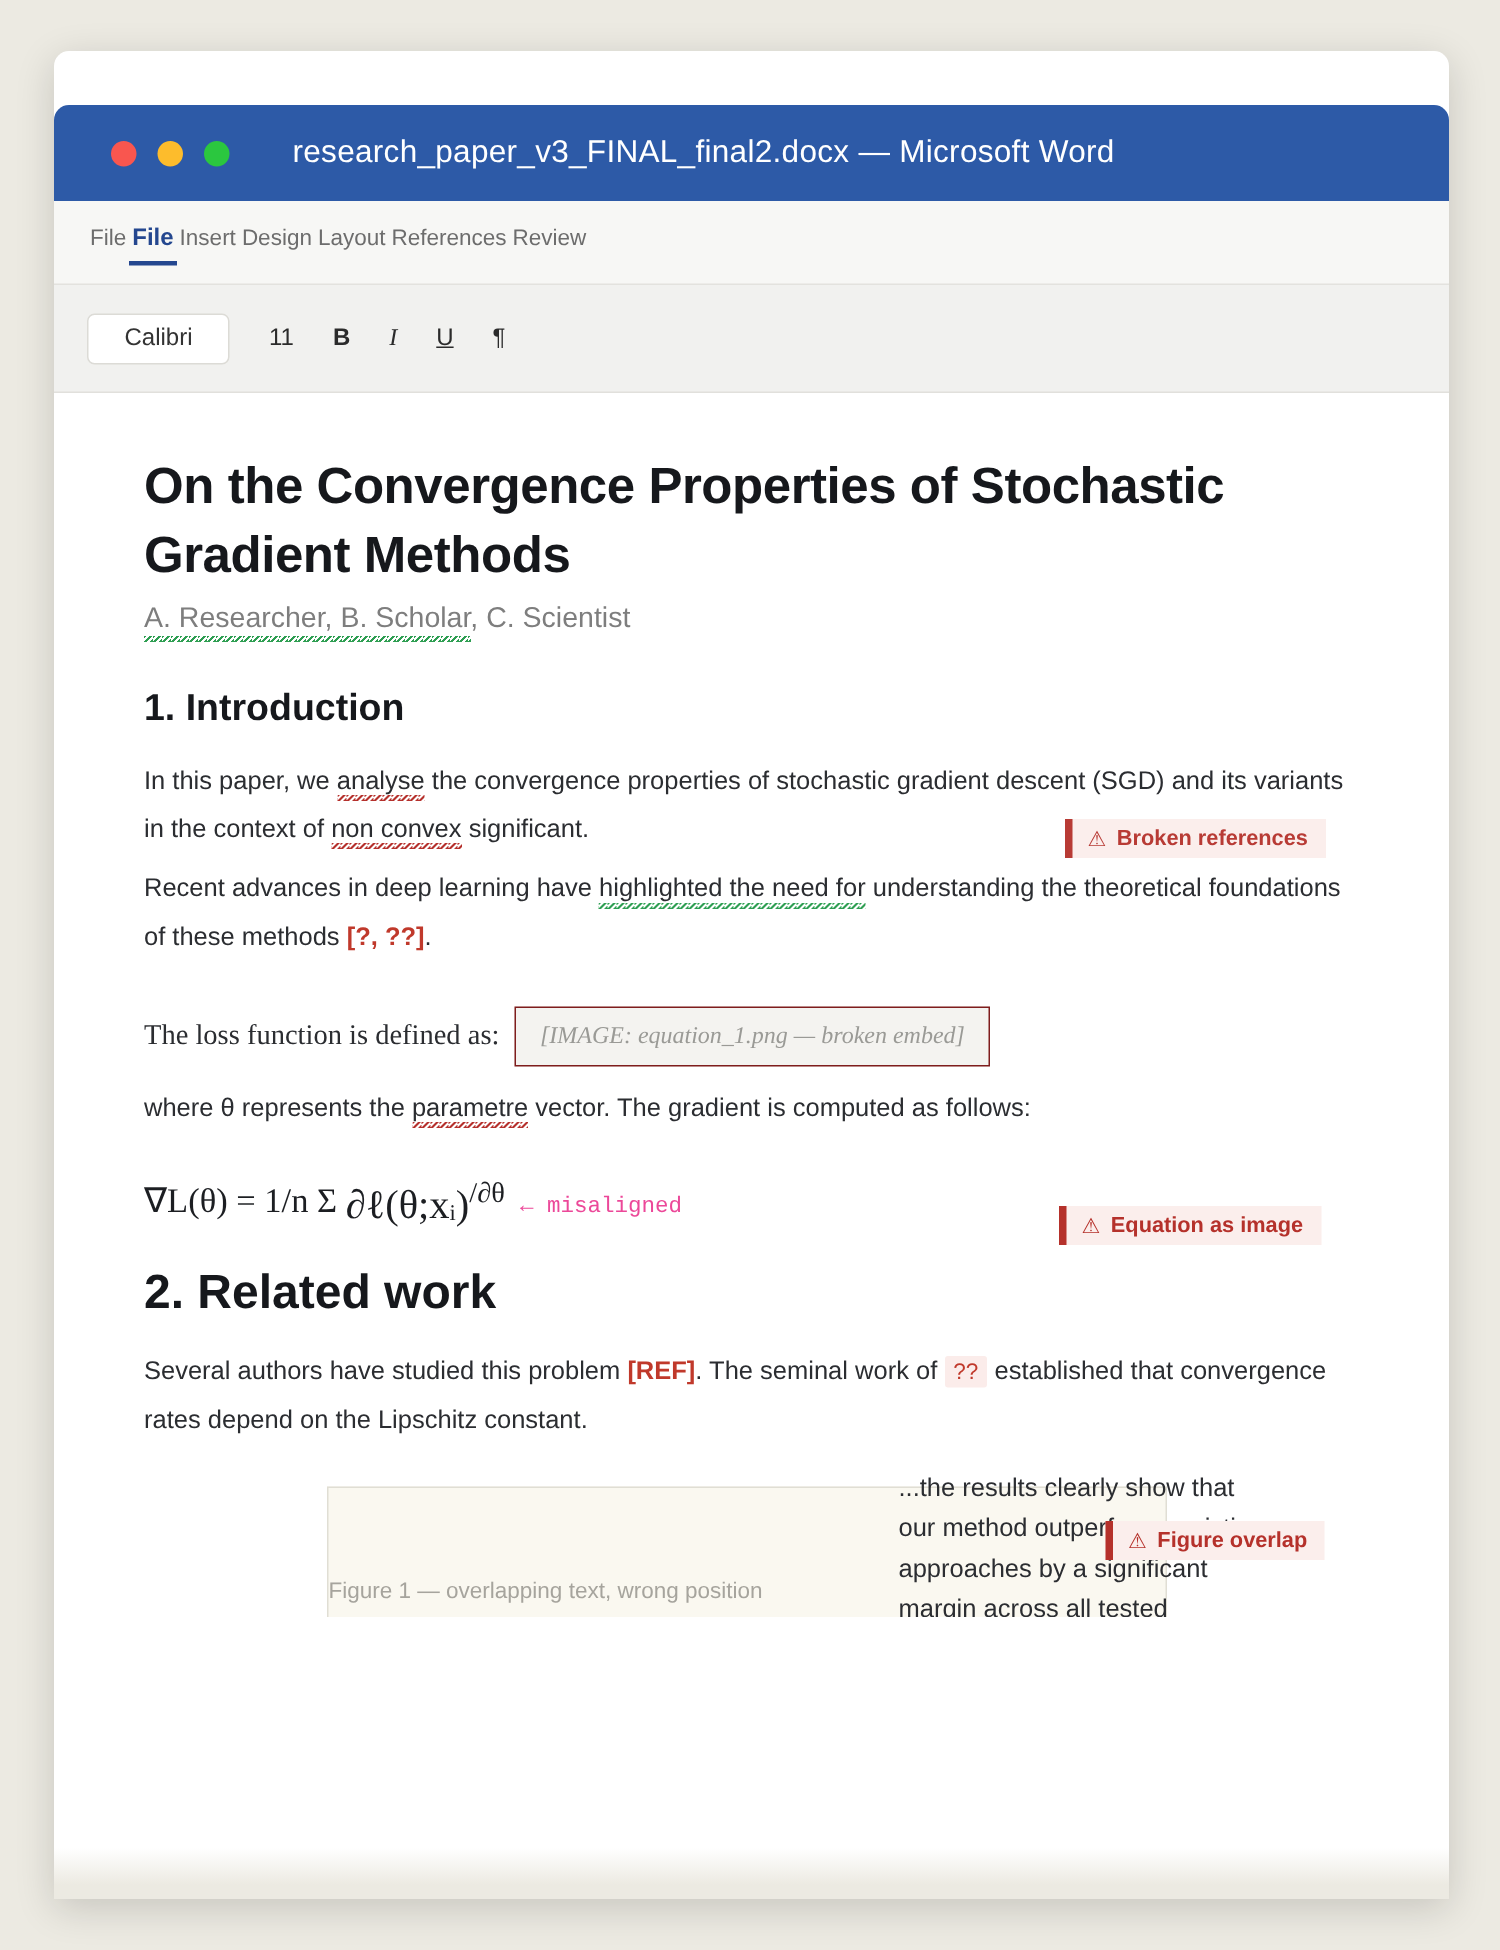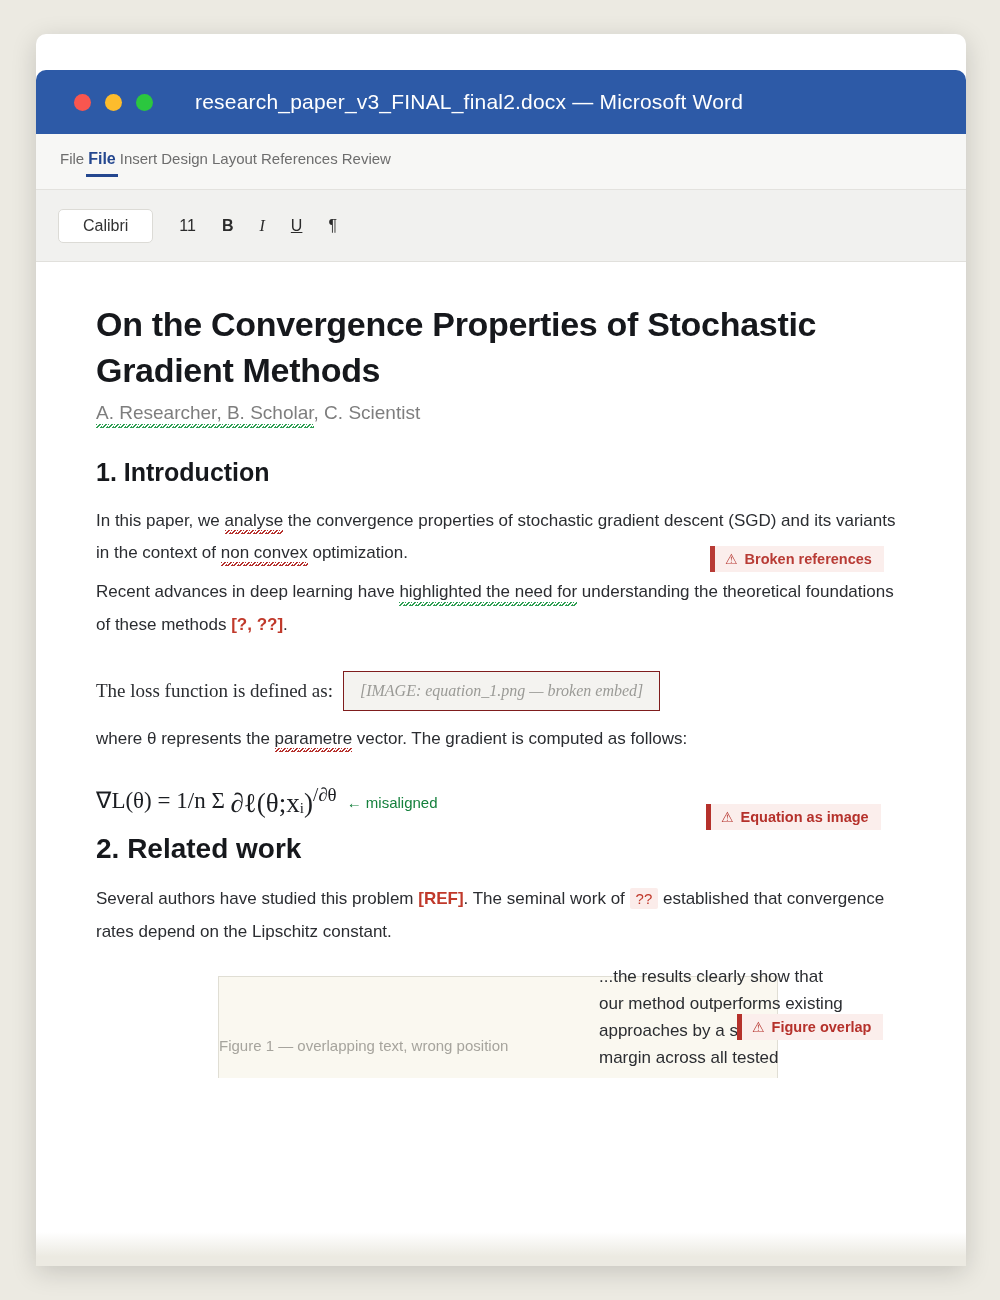--- a/index.html
+++ b/index.html
@@ -124,21 +124,21 @@
         #b5302c 0 1.4px, transparent 1.4px 2.6px);
     background-repeat: repeat-x;
     background-size: 6px 4px;
     background-position: 0 100%;
     padding-bottom: 4px;
   }
   .heading {
     font-size: 25px; font-weight: bold; color: #16181c;
     margin: 0 0 18px 0;
   }
-  .heading.h2 { font-size: 28px; margin-top: 18px; margin-bottom: 18px; }
+  .heading.h2 { font-size: 32px; margin-top: 28px; margin-bottom: 18px; }
   .para {
     font-size: 17px; color: #2b2d31;
     line-height: 1.92;
     margin: 0 0 6px 0;
   }
   .serif { font-family: "Liberation Serif", serif; }
   .ref-red { color: #c0392b; font-weight: bold; }
   .qq {
     color: #c0392b;
     background: #fbecea;
@@ -169,22 +169,22 @@
   .equation {
     font-family: "Liberation Serif", serif;
     font-size: 23px; color: #1c1e22;
     margin: 28px 0 0 0;
     white-space: nowrap;
   }
   .eq-big { font-size: 27px; position: relative; top: 4px; }
   .eq-sup { font-size: 19px; position: relative; top: -7px; }
   .eq-sub { font-size: 15px; position: relative; top: 5px; }
   .misaligned {
-    color: #15803d; font-size: 15px;
-    font-family: Liberation Sans, sans-serif;
+    color: #ec4899; font-size: 15px;
+    font-family: Liberation Mono, monospace;
     margin-left: 10px;
   }
 
   
   .figure-wrap { position: relative; margin-top: 28px; height: 175px; }
   .figure-box {
     position: absolute;
     left: 122px; top: 0;
     width: 560px; height: 138px;
     background: #faf8f0;
@@ -263,21 +263,21 @@
   </div>
 
   <div class="doc">
 
     <h1 class="doc-title">On the Convergence Properties of Stochastic Gradient Methods</h1>
 
     <div class="authors"><span class="sq-green">A. Researcher, B. Scholar</span>, C. Scientist</div>
 
     <div class="heading">1. Introduction</div>
 
-    <p class="para"><span>In this paper, we </span><span class="sq-red">analyse</span><span> the convergence properties of stochastic gradient descent (SGD) and its variants in the context of </span><span class="sq-red">non convex</span><span> optimization.</span></p>
+    <p class="para"><span>In this paper, we </span><span class="sq-red">analyse</span><span> the convergence properties of stochastic gradient descent (SGD) and its variants in the context of </span><span class="sq-red">non convex</span><span> significant.</span></p>
 
     <p class="para"><span>Recent advances in deep learning have </span><span class="sq-green">highlighted the need for</span><span> understanding the theoretical foundations of these methods </span><span class="ref-red">[?, ??]</span><span>.</span></p>
 
     <div class="embed-row">
       <span class="serif">The loss function is defined as:</span>
       <span class="embed-box">[IMAGE: equation_1.png — broken embed]</span>
     </div>
 
     <p class="para"><span>where θ represents the </span><span class="sq-red">parametre</span><span> vector. The gradient is computed as follows:</span></p>
 

